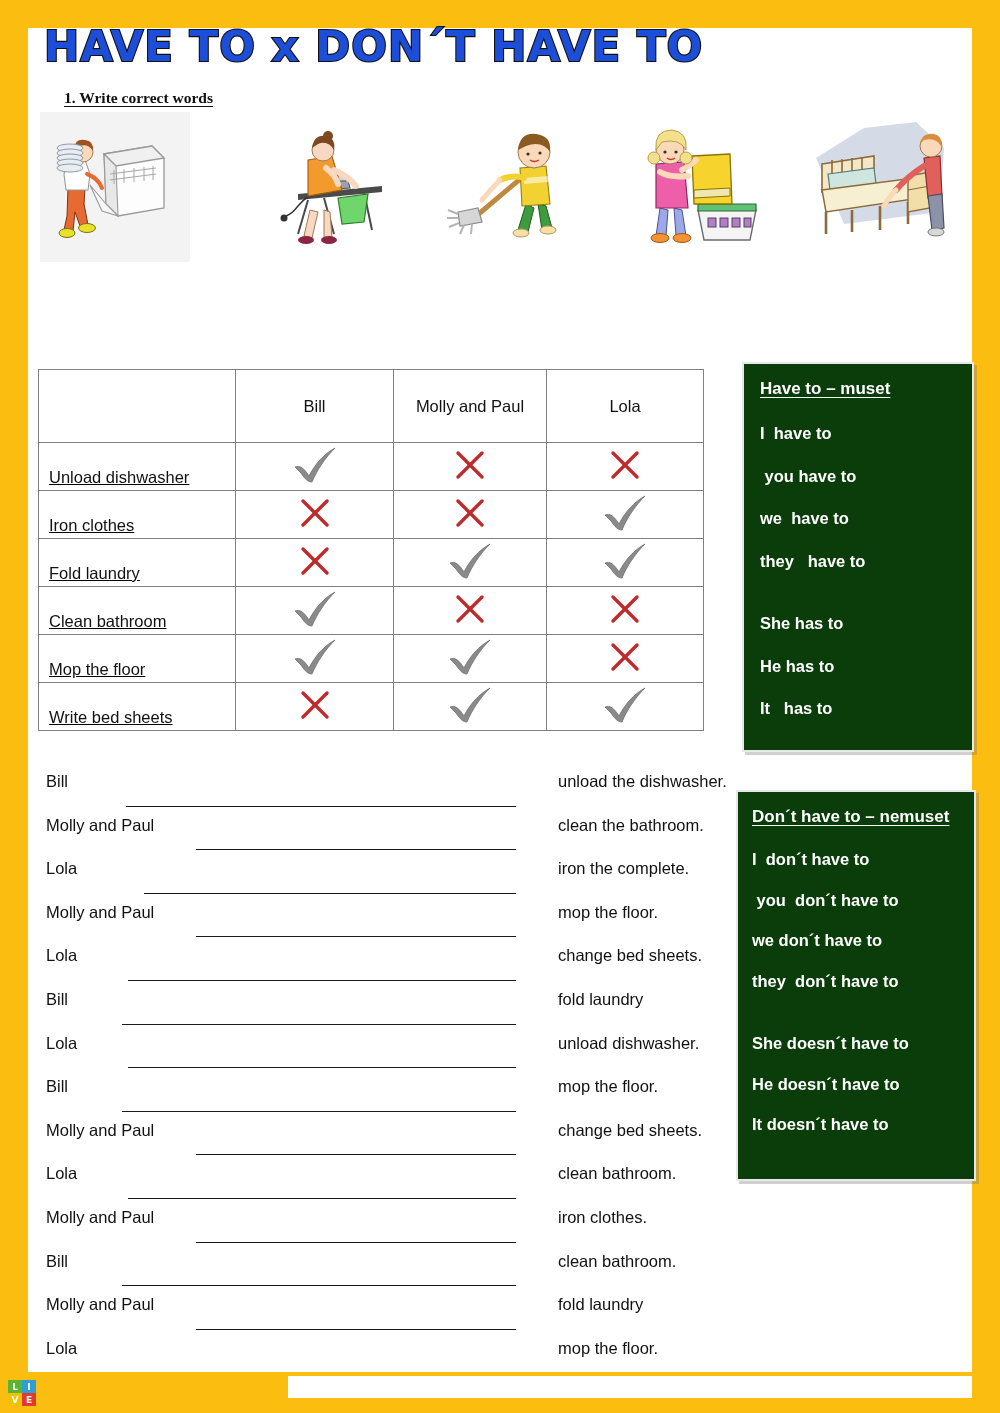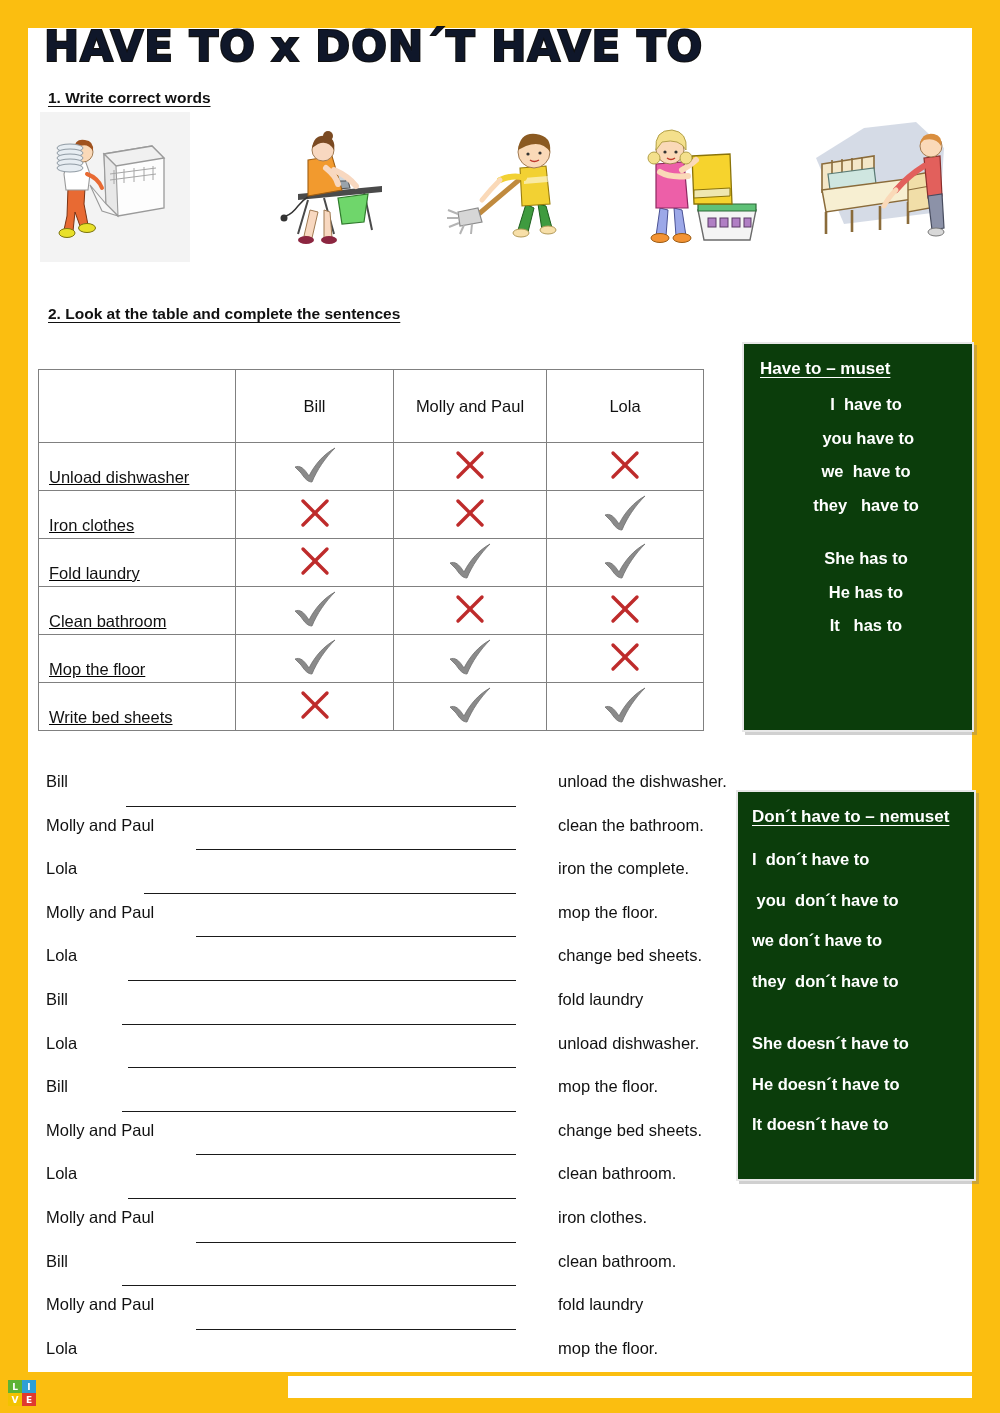--- a/index.html
+++ b/index.html
@@ -46,39 +46,39 @@
   }
 
   
   #title {
     position: absolute;
     left: 44px;
     top: 24px;
     font-size: 42px;
     font-weight: bold;
     letter-spacing: 1px;
-    color: #0f172a;
+    color: #1d4ed8;
     -webkit-text-stroke: 2.2px #111111;
     paint-order: stroke fill;
     font-family: "DejaVu Sans", sans-serif;
     white-space: nowrap;
     line-height: 1.1;
   }
 
   
   .section-heading {
     position: absolute;
     font-size: 15.5px;
     font-weight: bold;
     color: #111111;
     text-decoration: underline;
     text-underline-offset: 3px;
     white-space: nowrap;
   }
-  #h1 { left: 48px; top: 89px; }
+  #h1 { left: 64px; top: 89px; font-family: Liberation Serif, serif; }
   #h2 { left: 48px; top: 305px; }
 
   
   #pictures {
     position: absolute;
     left: 36px;
     top: 112px;
     width: 900px;
     height: 150px;
   }
@@ -180,27 +180,27 @@
     font-size: 17px;
     line-height: 1.25;
   }
   .greenbox .gb-line {
     font-size: 16.5px;
     white-space: pre;
     line-height: 1.0;
   }
   #greenbox1 {
     left: 742px;
-    top: 342px;
+    top: 362px;
     width: 232px;
     height: 390px;
     padding: 14px 0 0 16px;
     box-sizing: border-box;
   }
-  #greenbox1 .gb-line { margin-top: 17px; text-align: center; }
+  #greenbox1 .gb-line { margin-top: 26px; }
   #greenbox1 .gb-gap { height: 20px; }
 
   #greenbox2 {
     left: 736px;
     top: 790px;
     width: 240px;
     height: 391px;
     padding: 14px 0 0 14px;
     box-sizing: border-box;
   }
@@ -435,21 +435,20 @@
         <path d="M124 84 L138 82 L140 116 L128 118 Z" fill="#8C92A8" stroke="#474c5e" stroke-width="1.2"></path>
         <ellipse cx="132" cy="120" rx="8" ry="4" fill="#D8D8D8" stroke="#777" stroke-width="1"></ellipse>
         <path d="M120 54 Q104 64 92 78" fill="none" stroke="#E2605C" stroke-width="6" stroke-linecap="round"></path>
         <path d="M92 78 Q84 86 80 94" fill="none" stroke="#FAD9B8" stroke-width="5" stroke-linecap="round"></path>
         <circle cx="127" cy="34" r="11" fill="#FAD9B8" stroke="#a07a52" stroke-width="1"></circle>
         <path d="M116 32 Q118 20 130 22 Q139 24 137 34 Q132 25 120 28 Z" fill="#D98E3F"></path>
       </svg>
     </div>
   </div>
 
-  <div id="h2" class="section-heading">2. Look at the table and complete the sentences</div>
 
   <table id="chore-table">
     <colgroup>
       <col class="c-label">
         <col class="c-bill">
         <col class="c-mp">
         <col class="c-lola">
     </colgroup>
     <thead>
       <tr>

